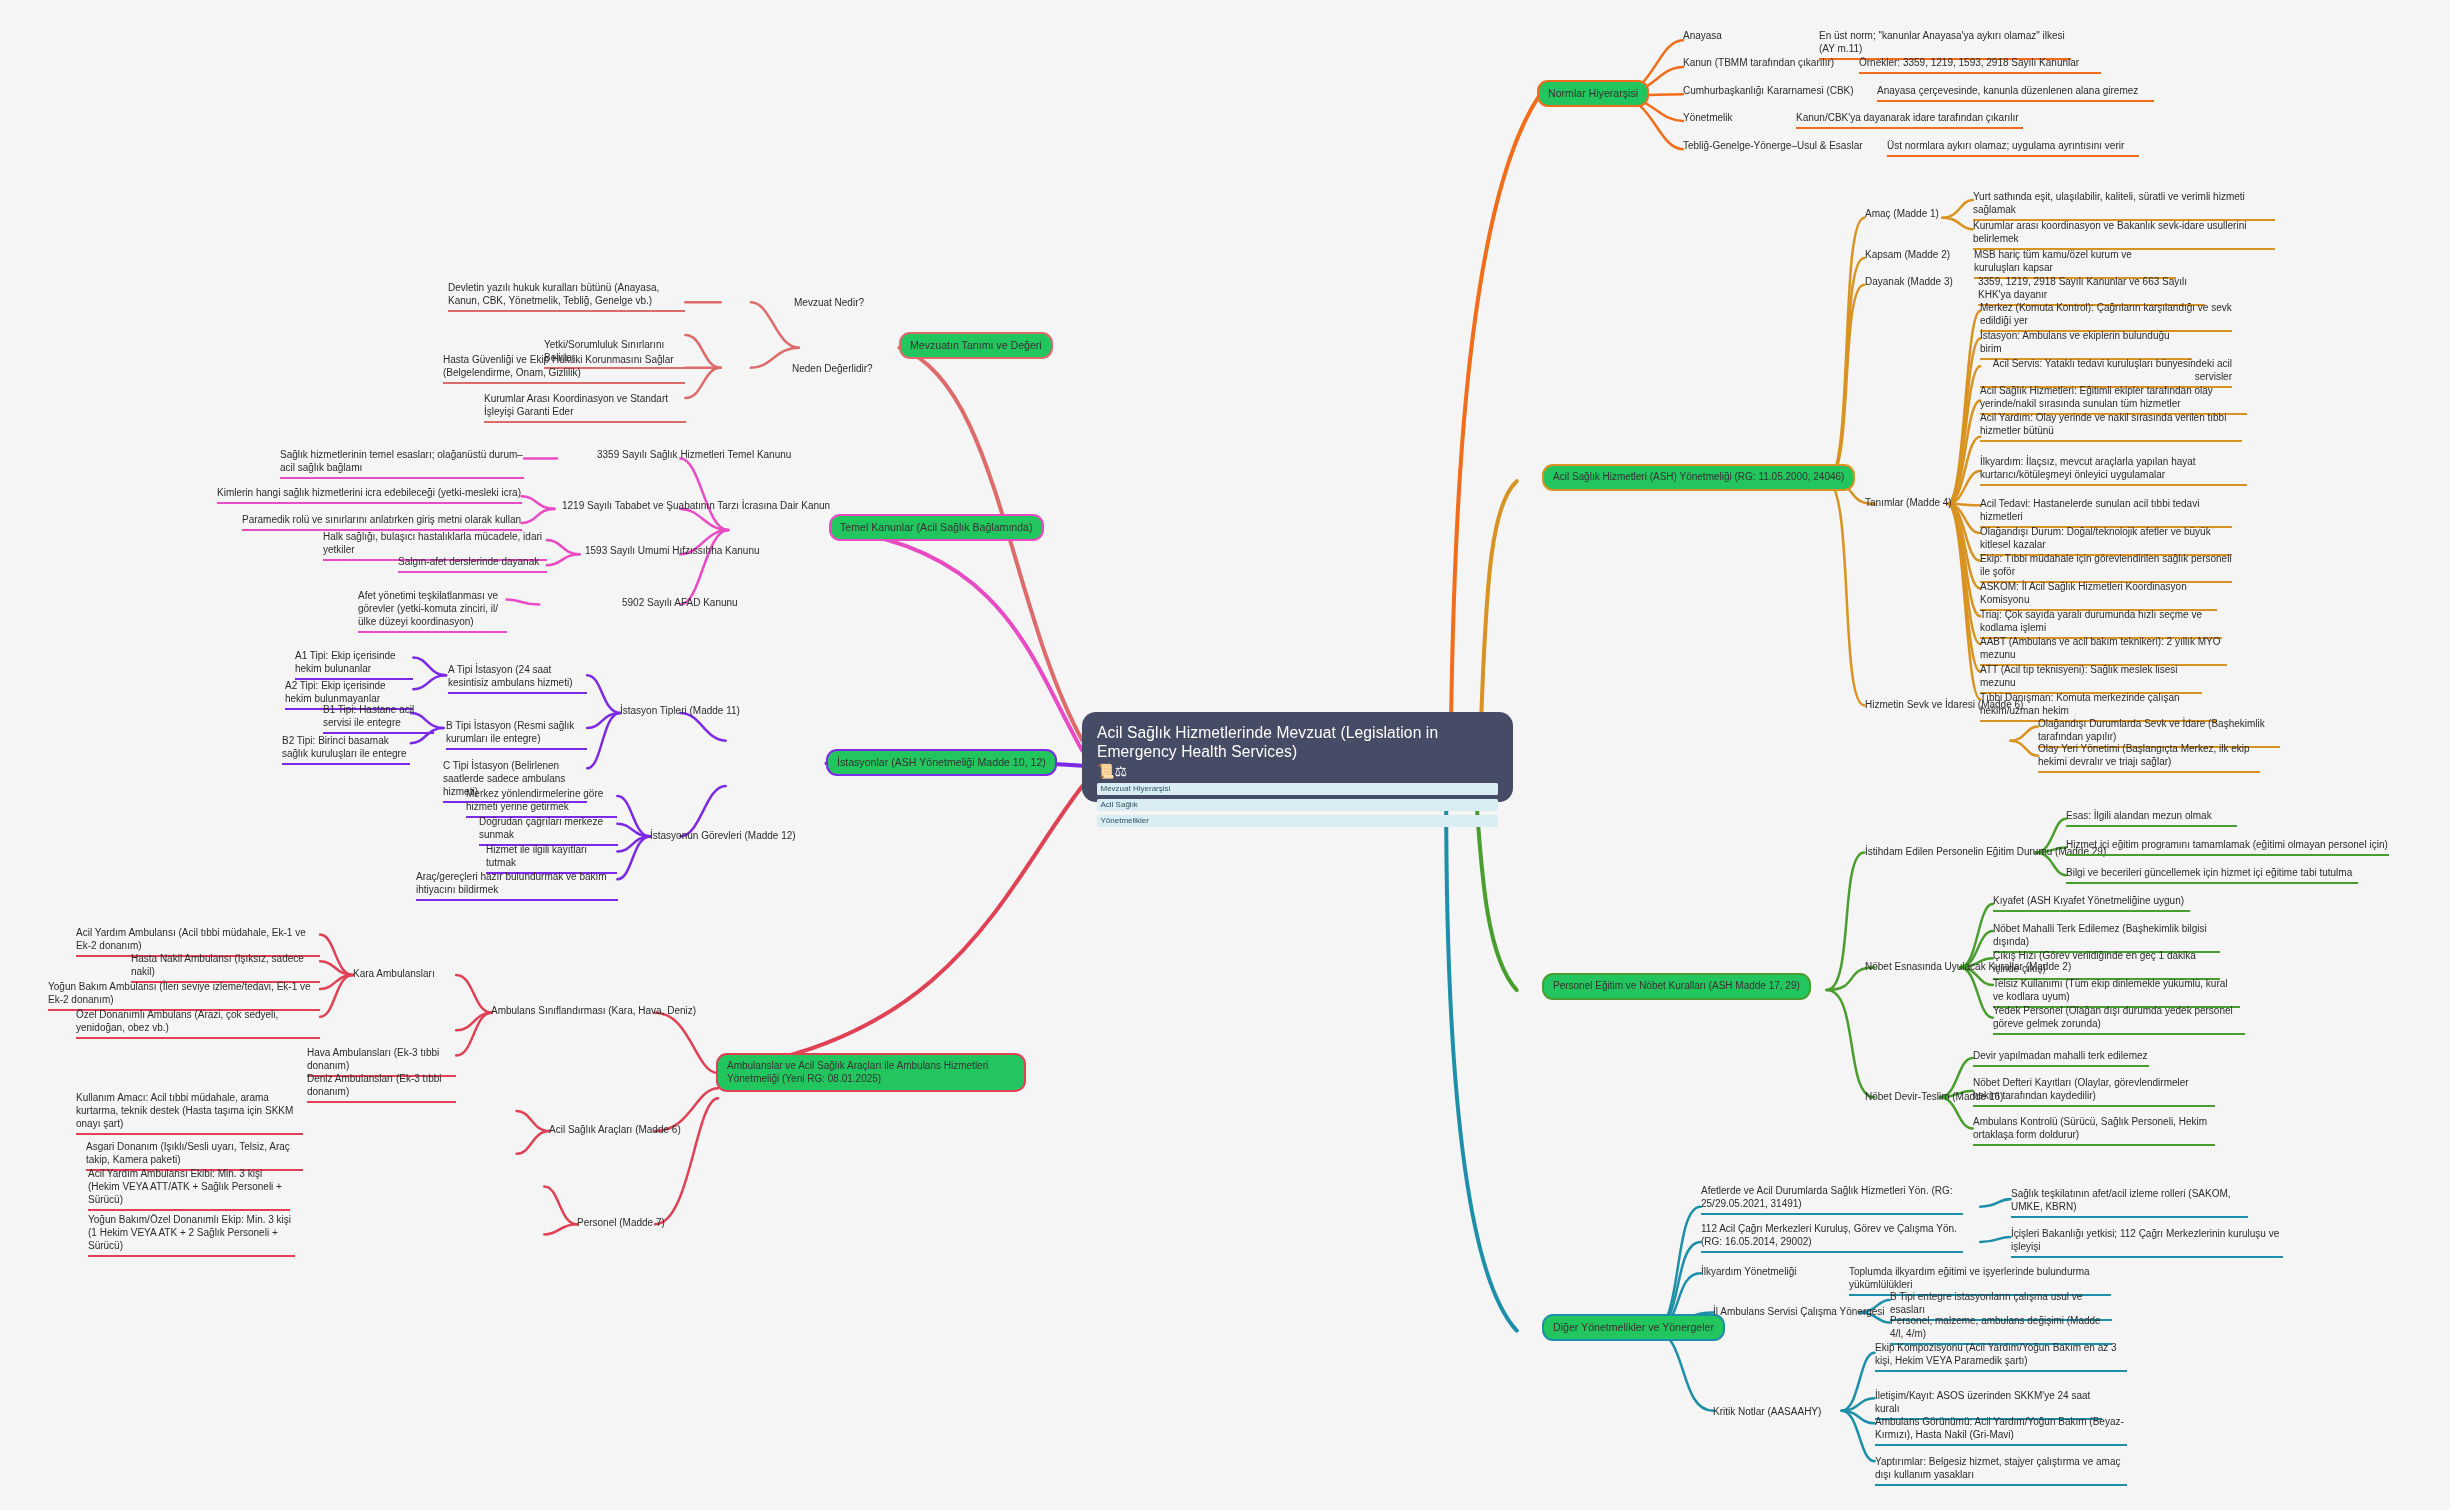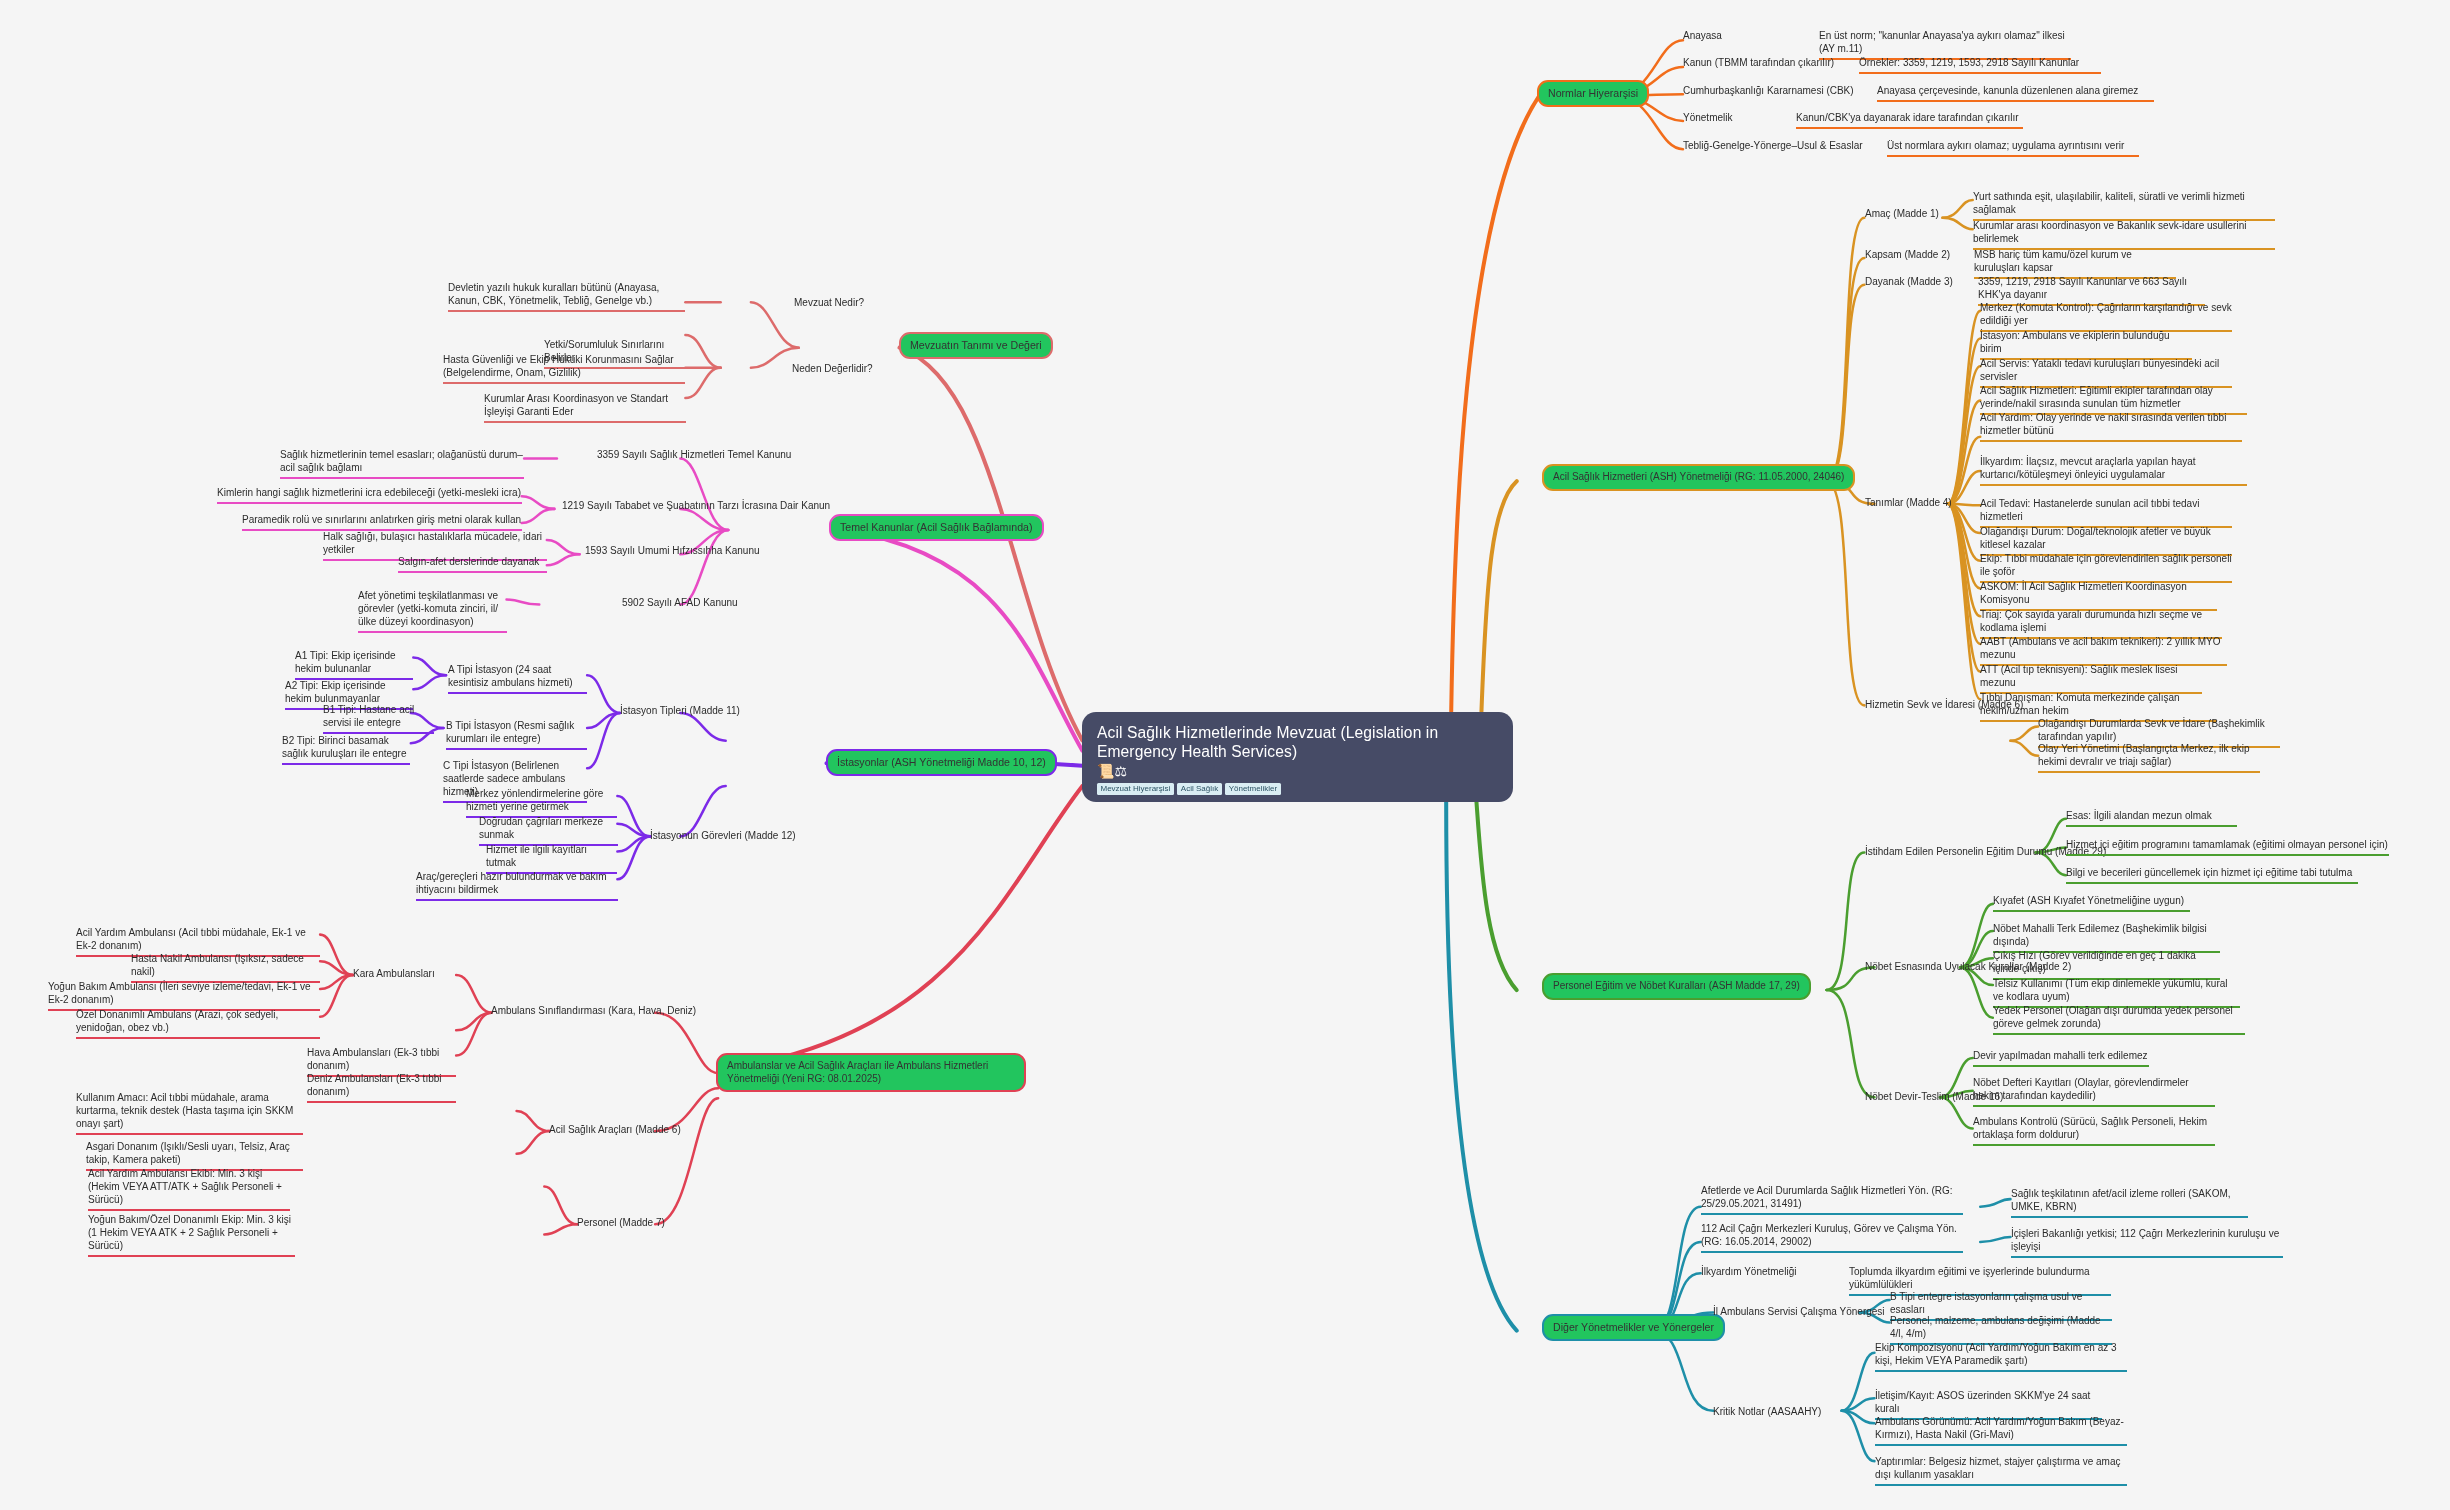--- a/index.html
+++ b/index.html
@@ -30,21 +30,21 @@
     padding: 11px 15px 9px 15px;
     color: #ffffff;
   }
   .central-title {
     font-size: 15.6px;
     line-height: 1.22;
     font-weight: 400;
     letter-spacing: 0.1px;
   }
   .central-emoji { font-size: 14px; margin-top: 3px; line-height: 1; }
-  .central-tags { margin-top: 4.5px; display: flex; gap: 3.5px; flex-wrap: wrap; }
+  .central-tags { margin-top: 4.5px; display: flex; gap: 3.5px; flex-wrap: wrap; flex-direction: column; }
   .tag {
     background: #d9edf3;
     color: #2c5364;
     font-size: 8px;
     padding: 1.5px 3.5px 2px 3.5px;
     border-radius: 1.5px;
     white-space: nowrap;
   }
   
   .pill {
@@ -303,21 +303,21 @@
   </div>
 
   <div class="plain" style="left:1865px; top:496px;">
     <span>Tanımlar (Madde 4)</span>
   </div>
 
   <div class="leaf" style="left:1980px; top:301px; width:252px; border-color:#d99322;">
     <span>Merkez (Komuta Kontrol): Çağrıların karşılandığı ve sevk edildiği yer</span></div>
   <div class="leaf" style="left:1980px; top:329px; width:212px; border-color:#d99322;">
     <span>İstasyon: Ambulans ve ekiplerin bulunduğu birim</span></div>
-  <div class="leaf" style="left:1980px; top:357px; width:252px; border-color:#d99322;">
+  <div class="leaf" style="left:1980px; top:357px; width:252px; border-color:#d99322;text-align:right;">
     <span>Acil Servis: Yataklı tedavi kuruluşları bünyesindeki acil servisler</span></div>
   <div class="leaf" style="left:1980px; top:384px; width:267px; border-color:#d99322;">
     <span>Acil Sağlık Hizmetleri: Eğitimli ekipler tarafından olay yerinde/nakil sırasında sunulan tüm hizmetler</span></div>
   <div class="leaf" style="left:1980px; top:411px; width:262px; border-color:#d99322;">
     <span>Acil Yardım: Olay yerinde ve nakil sırasında verilen tıbbi hizmetler bütünü</span></div>
   <div class="leaf" style="left:1980px; top:455px; width:267px; border-color:#d99322;">
     <span>İlkyardım: İlaçsız, mevcut araçlarla yapılan hayat kurtarıcı/kötüleşmeyi önleyici uygulamalar</span></div>
   <div class="leaf" style="left:1980px; top:497px; width:252px; border-color:#d99322;">
     <span>Acil Tedavi: Hastanelerde sunulan acil tıbbi tedavi hizmetleri</span></div>
   <div class="leaf" style="left:1980px; top:525px; width:252px; border-color:#d99322;">

